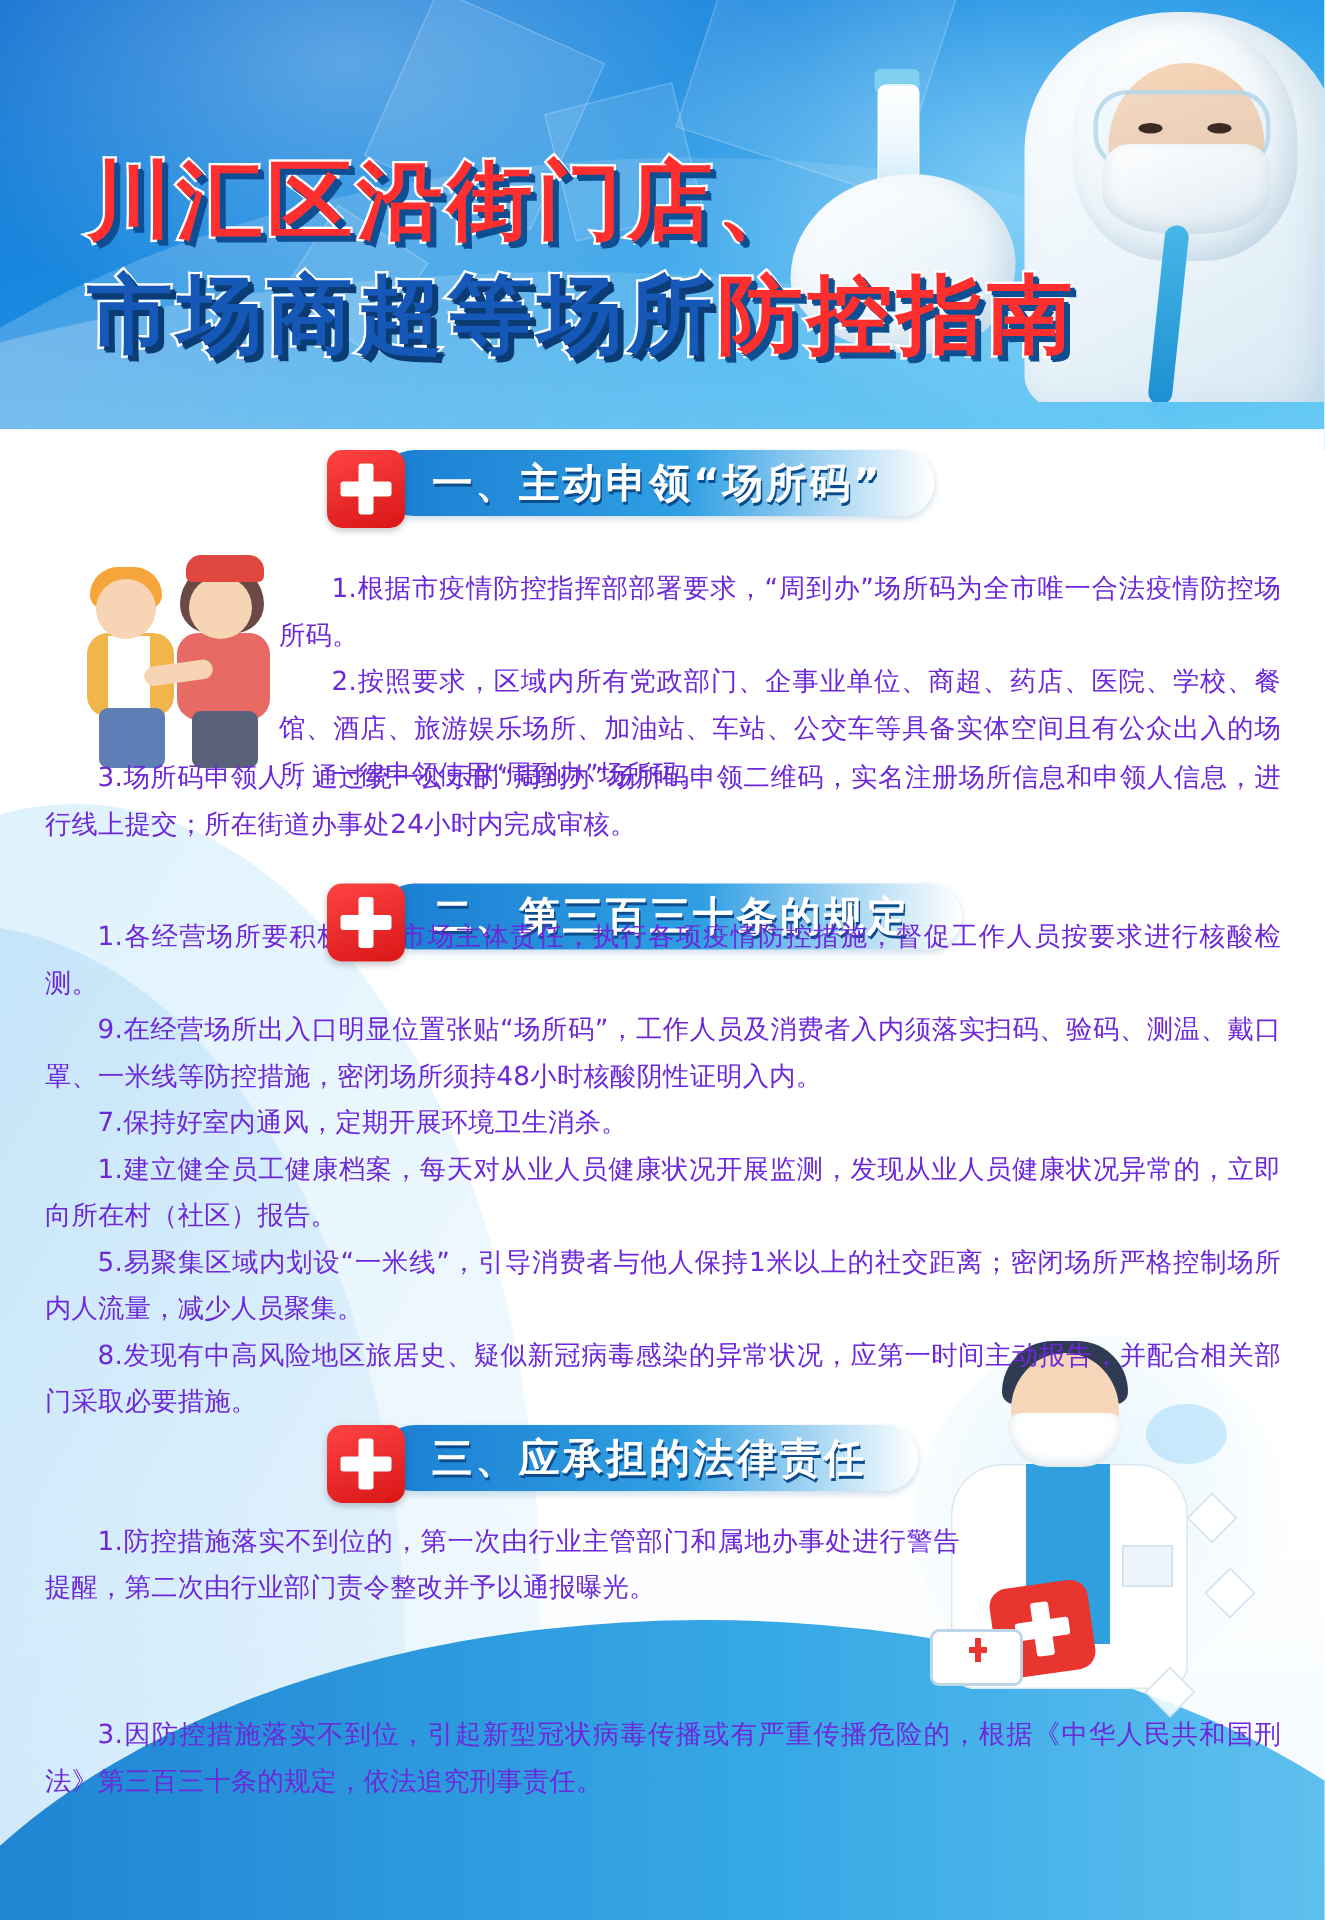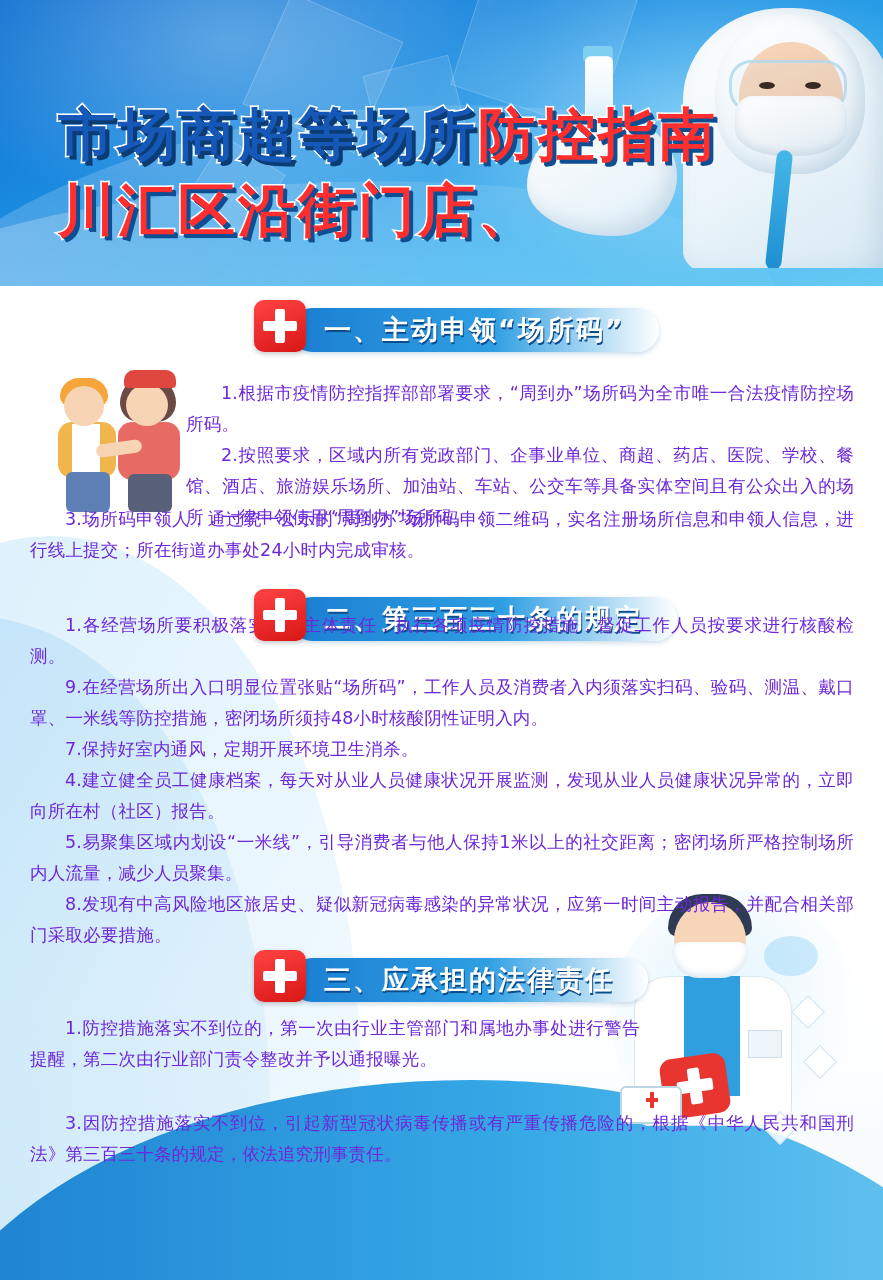--- a/index.html
+++ b/index.html
@@ -221,22 +221,21 @@
     left: -160px; bottom: -180px;
     width: 1200px; height: 320px;
     border-radius: 50% 50% 0 0 / 100% 100% 0 0;
     background: linear-gradient(90deg, rgba(255,255,255,0.55), rgba(210,238,252,0.35));
   }
 
   
   .section-head {
     position: absolute;
     display: flex;
-    align-items: flex-end;
-    margin-left: 36px;
+    align-items: flex-start;
   }
   .cross-badge {
     position: relative;
     width: 52px; height: 52px;
     background: linear-gradient(160deg,#ff4343,#d81616);
     border-radius: 10px;
     box-shadow: 0 2px 5px rgba(0,0,0,0.22);
     flex: 0 0 auto;
     z-index: 3;
   }
@@ -280,21 +279,21 @@
     color: #6d28d9;
     text-align: justify;
     letter-spacing: 0.2px;
   }
   .indent { text-indent: 2em; }
 
   #p1 { left: 186px; top: 378px; width: 668px; }
   #p1b { left: 30px; top: 504px; width: 824px; }
   #p2 { left: 30px; top: 610px; width: 824px; }
   #p3 { left: 30px; top: 1013px; width: 610px; }
-  #p3b { left: 30px; top: 1108px; width: 824px; }
+  #p3b { left: 30px; top: 1142px; width: 824px; }
 
   
   .kids {
     position: absolute;
     left: 52px; top: 368px;
     width: 150px; height: 150px;
   }
   .kids .boy-head {
     position: absolute; left: 12px; top: 18px;
     width: 40px; height: 40px; border-radius: 50%;
@@ -467,22 +466,22 @@
     </div>
 
     <div class="photo-hand">
       <div class="tube-cap"></div>
       <div class="tube"></div>
       <div class="glove"></div>
     </div>
   </div>
 
   <div class="title-wrap">
+    <div class="title-line">川汇区沿街门店、</div>
     <div class="title-line"><span class="blue">市场商超等场所</span><span>防控指南</span></div>
-    <div class="title-line">川汇区沿街门店、</div>
   </div>
 
   <div class="body-bg">
     <div class="side-wave"></div>
     <div class="side-wave2"></div>
     <div class="bottom-wave2"></div>
     <div class="bottom-wave"></div>
   </div>
 
   <div class="kids">
@@ -534,21 +533,21 @@
     <div class="cross-badge"></div>
     <div class="head-bar">
       <span class="head-text">二、第三百三十条的规定</span>
     </div>
   </div>
 
   <div class="para" id="p2">
     <div class="indent">1.各经营场所要积极落实市场主体责任，执行各项疫情防控措施，督促工作人员按要求进行核酸检测。</div>
     <div class="indent">9.在经营场所出入口明显位置张贴“场所码”，工作人员及消费者入内须落实扫码、验码、测温、戴口罩、一米线等防控措施，密闭场所须持48小时核酸阴性证明入内。</div>
     <div class="indent">7.保持好室内通风，定期开展环境卫生消杀。</div>
-    <div class="indent">4.建立健全员工健康档案，每天对从业人员健康状况开展监测，发现从业人员健康状况异常的，立即向所在村（社区）报告。</div>
+    <div class="indent">1.建立健全员工健康档案，每天对从业人员健康状况开展监测，发现从业人员健康状况异常的，立即向所在村（社区）报告。</div>
     <div class="indent">5.易聚集区域内划设“一米线”，引导消费者与他人保持1米以上的社交距离；密闭场所严格控制场所内人流量，减少人员聚集。</div>
     <div class="indent">8.发现有中高风险地区旅居史、疑似新冠病毒感染的异常状况，应第一时间主动报告，并配合相关部门采取必要措施。</div>
   </div>
 
   <div class="section-head" id="head3">
     <div class="cross-badge"></div>
     <div class="head-bar">
       <span class="head-text">三、应承担的法律责任</span>
     </div>
   </div>

